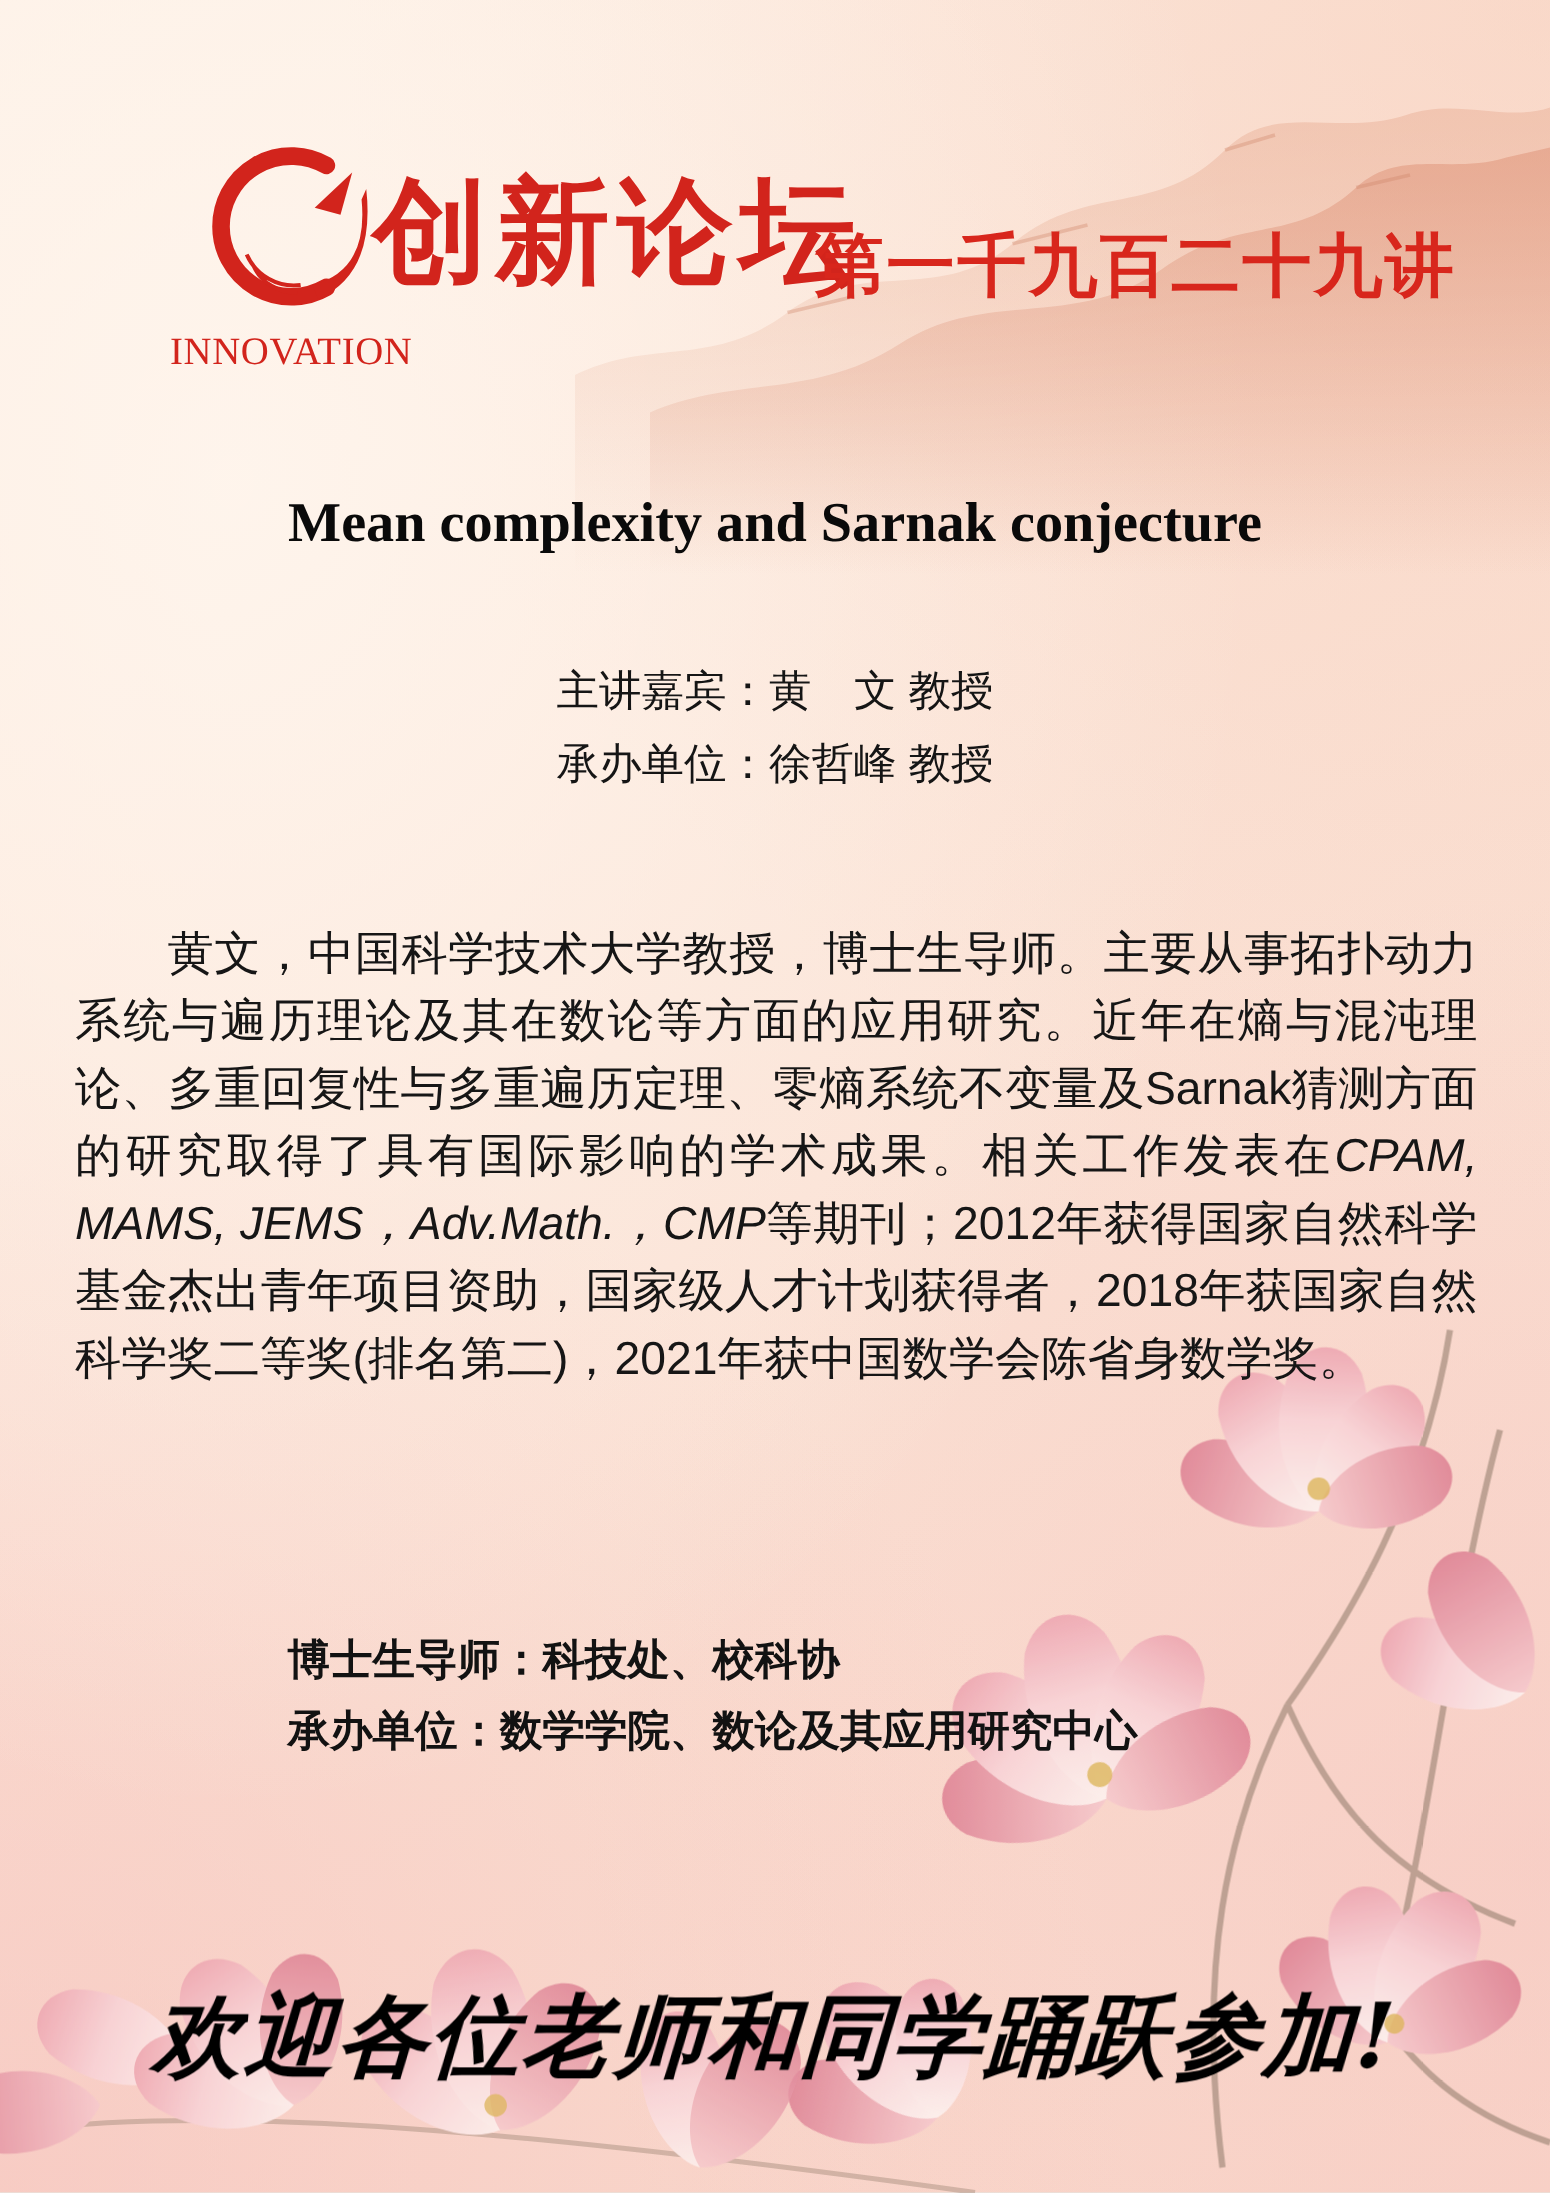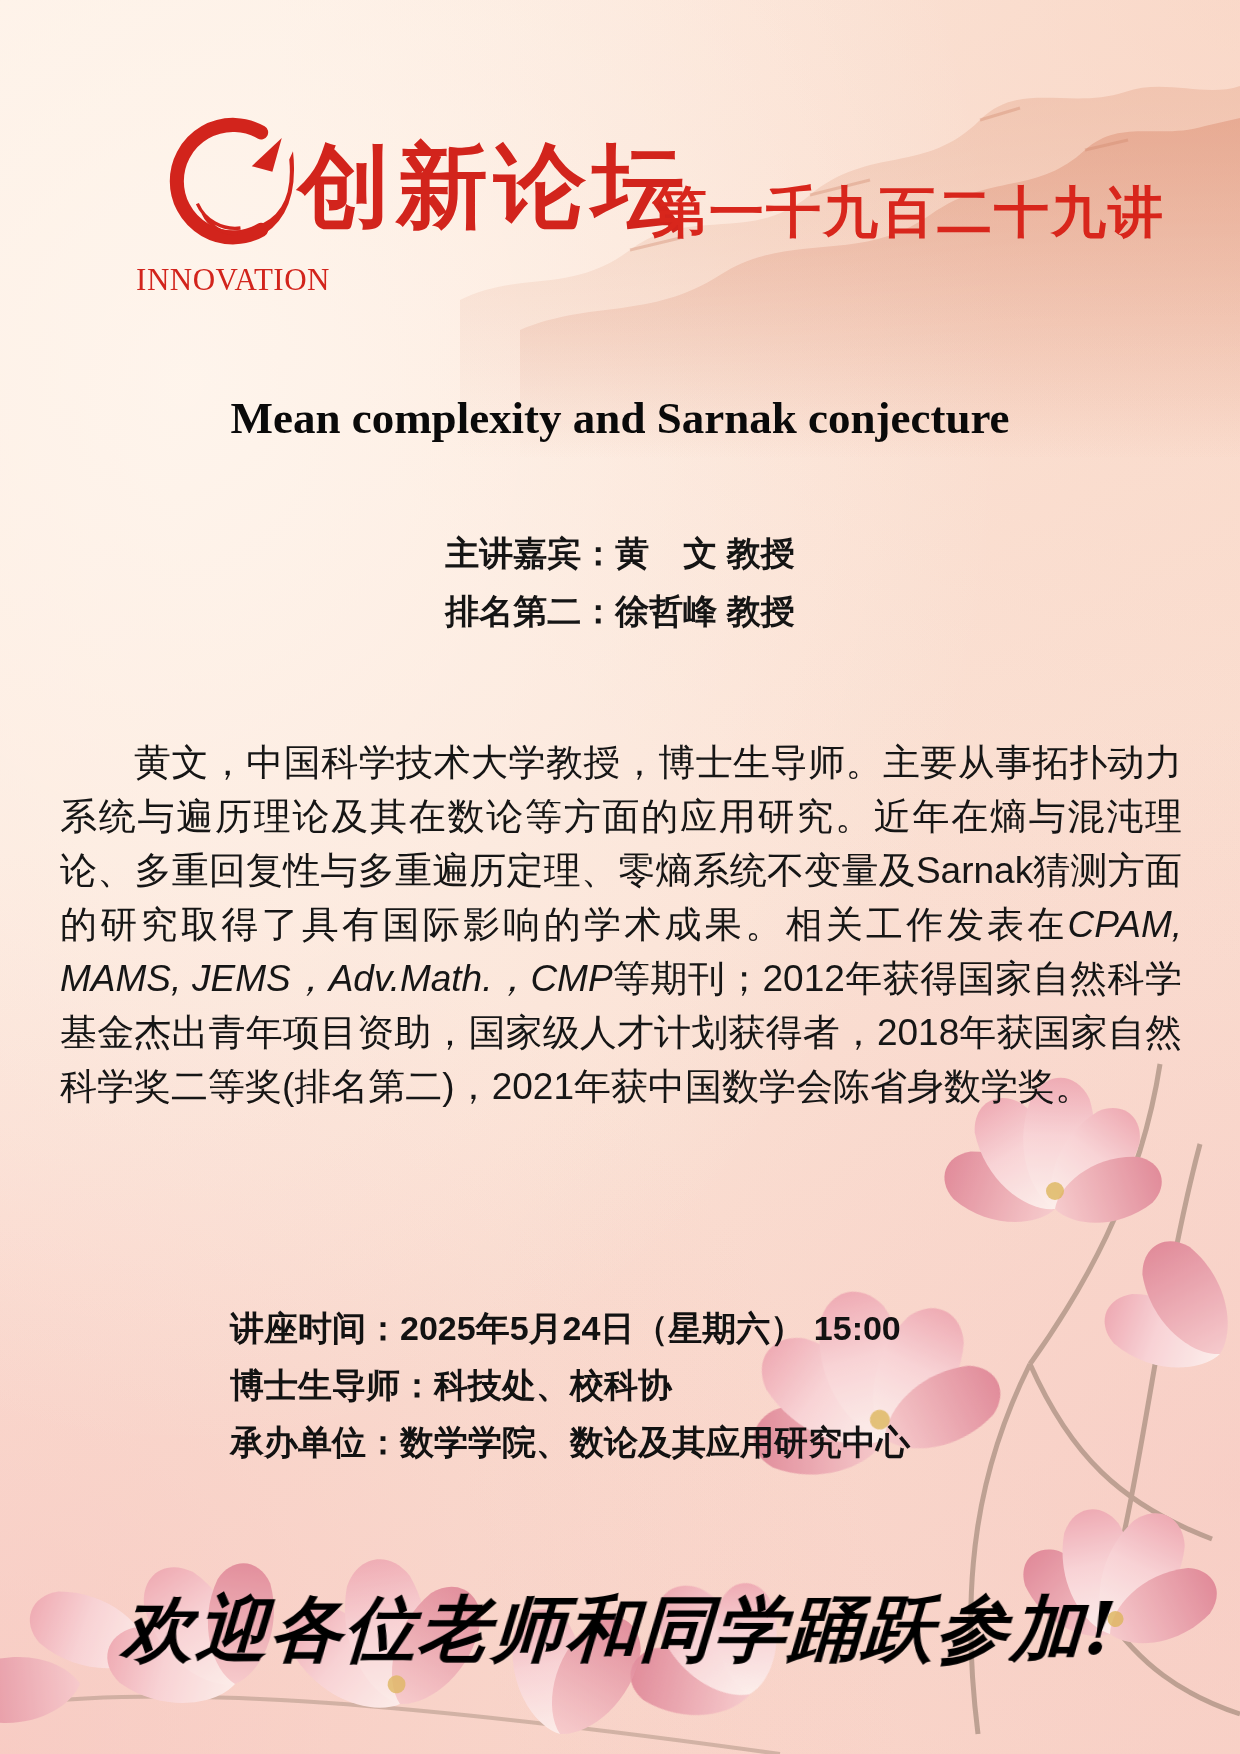--- a/index.html
+++ b/index.html
@@ -29,21 +29,21 @@
     position:absolute;left:652px;top:176px;
     font-size:55px;font-weight:700;color:#d8261c;letter-spacing:2px;text-align:center;
   }
   .en-title{
     position:absolute;left:0;top:392px;width:100%;margin:0;text-align:center;
     font-family:"Liberation Serif",serif;font-weight:700;font-size:45px;color:#0a0a0a;
   }
   .speakers{
     position:absolute;left:0;top:524px;width:100%;text-align:center;
   }
-  .speakers .inner{display:inline-block;text-align:left;font-size:34px;font-weight:700;line-height:58px;color:#151515;}
+  .speakers .inner{display:inline-block;text-align:left;font-size:34px;font-weight:400;line-height:58px;color:#151515;}
   .bio{
     position:absolute;left:60px;top:736px;width:1122px;margin:0;
     font-size:37px;line-height:54px;text-align:justify;text-indent:2em;color:#161616;
     font-family:Liberation Sans, sans-serif;
   }
   .bio .it{font-style:italic;}
   .details{
     position:absolute;left:230px;top:1300px;
     font-size:34px;font-weight:700;line-height:57px;color:#121212;
   }
@@ -175,27 +175,26 @@
     </div>
     <h1 class="forum-title">创新论坛</h1>
     <div class="lecture-no">第一千九百二十九讲</div>
   </header>
 
   <h2 class="en-title">Mean complexity and Sarnak conjecture</h2>
 
   <div class="speakers">
     <div class="inner">
       <div>主讲嘉宾：黄　文  教授</div>
-      <div>排名第二：徐哲峰  教授</div>
+      <div>承办单位：徐哲峰  教授</div>
     </div>
   </div>
 
   <p class="bio"><span>黄文，中国科学技术大学教授，博士生导师。主要从事拓扑动力系统与遍历理论及其在数论等方面的应用研究。近年在熵与混沌理论、多重回复性与多重遍历定理、零熵系统不变量及Sarnak猜测方面的研究取得了具有国际影响的学术成果。相关工作发表在</span><span class="it">CPAM, MAMS, JEMS，Adv.Math.，CMP</span><span>等期刊；2012年获得国家自然科学基金杰出青年项目资助，国家级人才计划获得者，2018年获国家自然科学奖二等奖(排名第二)，2021年获中国数学会陈省身数学奖。</span></p>
 
   <div class="details">
-    <div>讲座时间：2025年5月24日（星期六）  15:00</div>
     <div>博士生导师：科技处、校科协</div>
     <div>承办单位：数学学院、数论及其应用研究中心</div>
   </div>
 
   <div class="footer-callig">欢迎各位老师和同学踊跃参加!</div>
 
 </div>
 
 </body></html>

